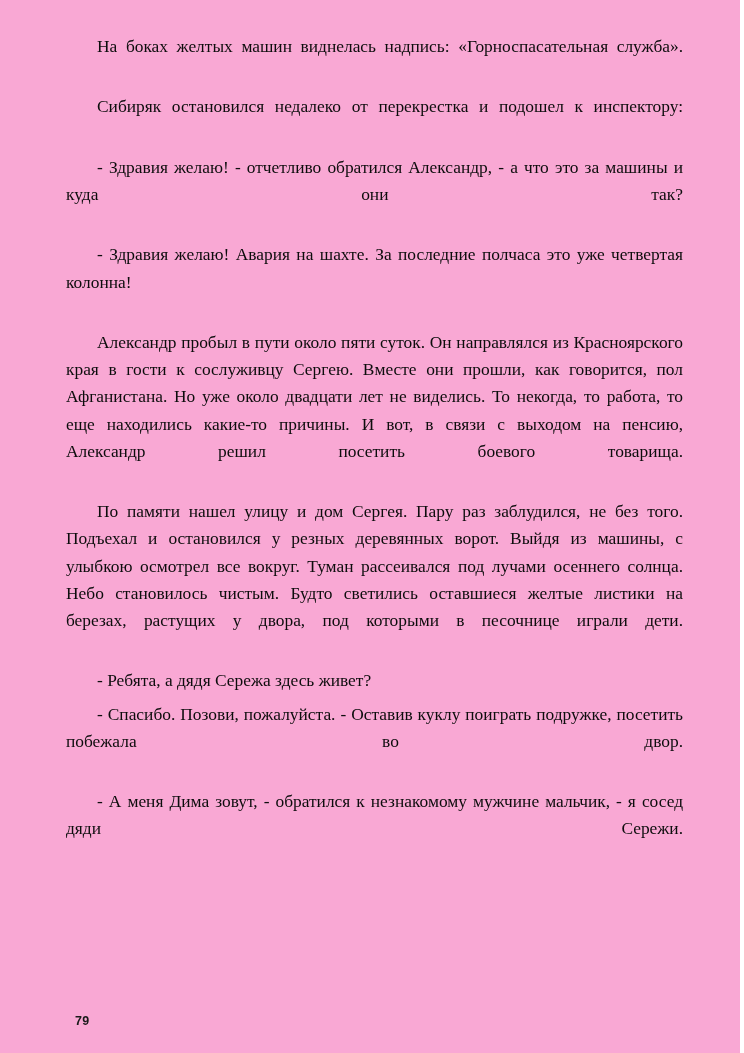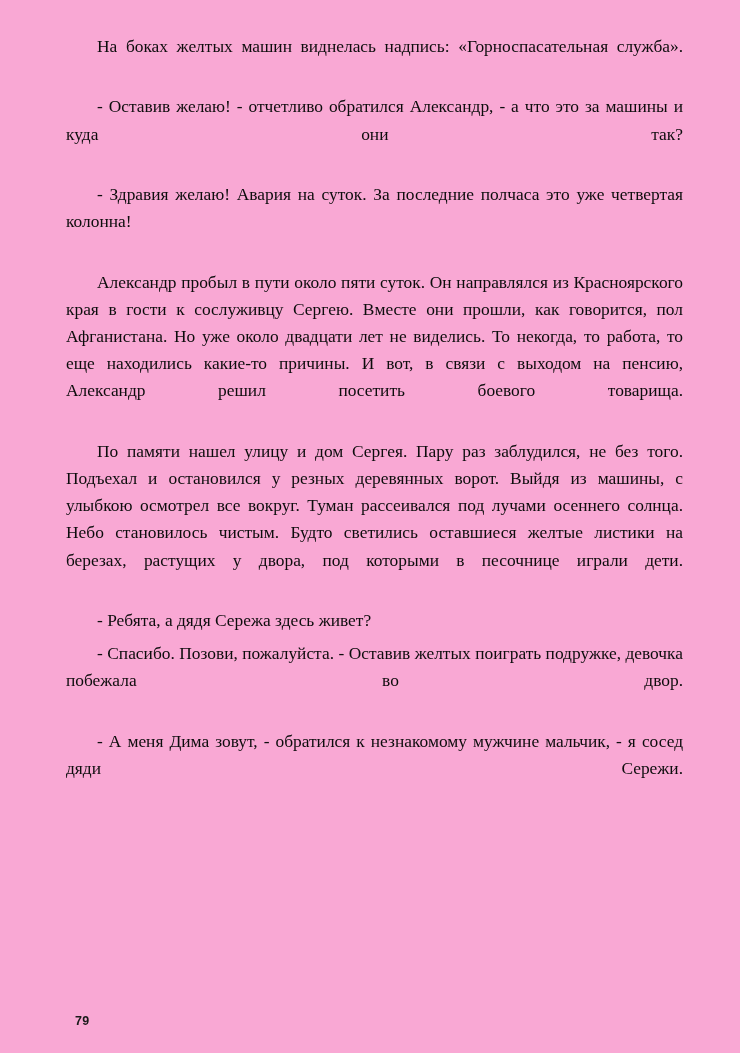--- a/index.html
+++ b/index.html
@@ -55,25 +55,26 @@
     margin-left: 12px;
   }
 </style>
 </head>
 <body>
 
 <div class="page">
 
   <div class="text-column">
     <p class="para">На боках желтых машин виднелась надпись: «Горноспасательная служба».</p>
-    <p class="para">- Оставив желаю! - отчетливо обратился Александр, - а что это за машины и куда они так?</p>
-    <p class="para">- Здравия желаю! Авария на суток. За последние полчаса это уже четвертая колонна!</p>
+    <p class="para">Сибиряк остановился недалеко от перекрестка и подошел к инспектору:</p>
+    <p class="para">- Здравия желаю! - отчетливо обратился Александр, - а что это за машины и куда они так?</p>
+    <p class="para">- Здравия желаю! Авария на шахте. За последние полчаса это уже четвертая колонна!</p>
     <p class="para">Александр пробыл в пути около пяти суток. Он направлялся из Красноярского края в гости к сослуживцу Сергею. Вместе они прошли, как говорится, пол Афганистана. Но уже около двадцати лет не виделись. То некогда, то работа, то еще находились какие-то причины. И вот, в связи с выходом на пенсию, Александр решил посетить боевого товарища.</p>
     <p class="para">По памяти нашел улицу и дом Сергея. Пару раз заблудился, не без того. Подъехал и остановился у резных деревянных ворот. Выйдя из машины, с улыбкою осмотрел все вокруг. Туман рассеивался под лучами осеннего солнца. Небо становилось чистым. Будто светились оставшиеся желтые листики на березах, растущих у двора, под которыми в песочнице играли дети.</p>
     <p class="para no-stretch">- Ребята, а дядя Сережа здесь живет?</p>
-    <p class="para">- Спасибо. Позови, пожалуйста. - Оставив желтых поиграть подружке, девочка побежала во двор.</p>
+    <p class="para">- Спасибо. Позови, пожалуйста. - Оставив куклу поиграть подружке, посетить побежала во двор.</p>
     <p class="para">- А меня Дима зовут, - обратился к незнакомому мужчине мальчик, - я сосед дяди Сережи.</p>
 
   </div>
 
   <div class="page-number">79</div>
 
 </div>
 
 </body></html>

